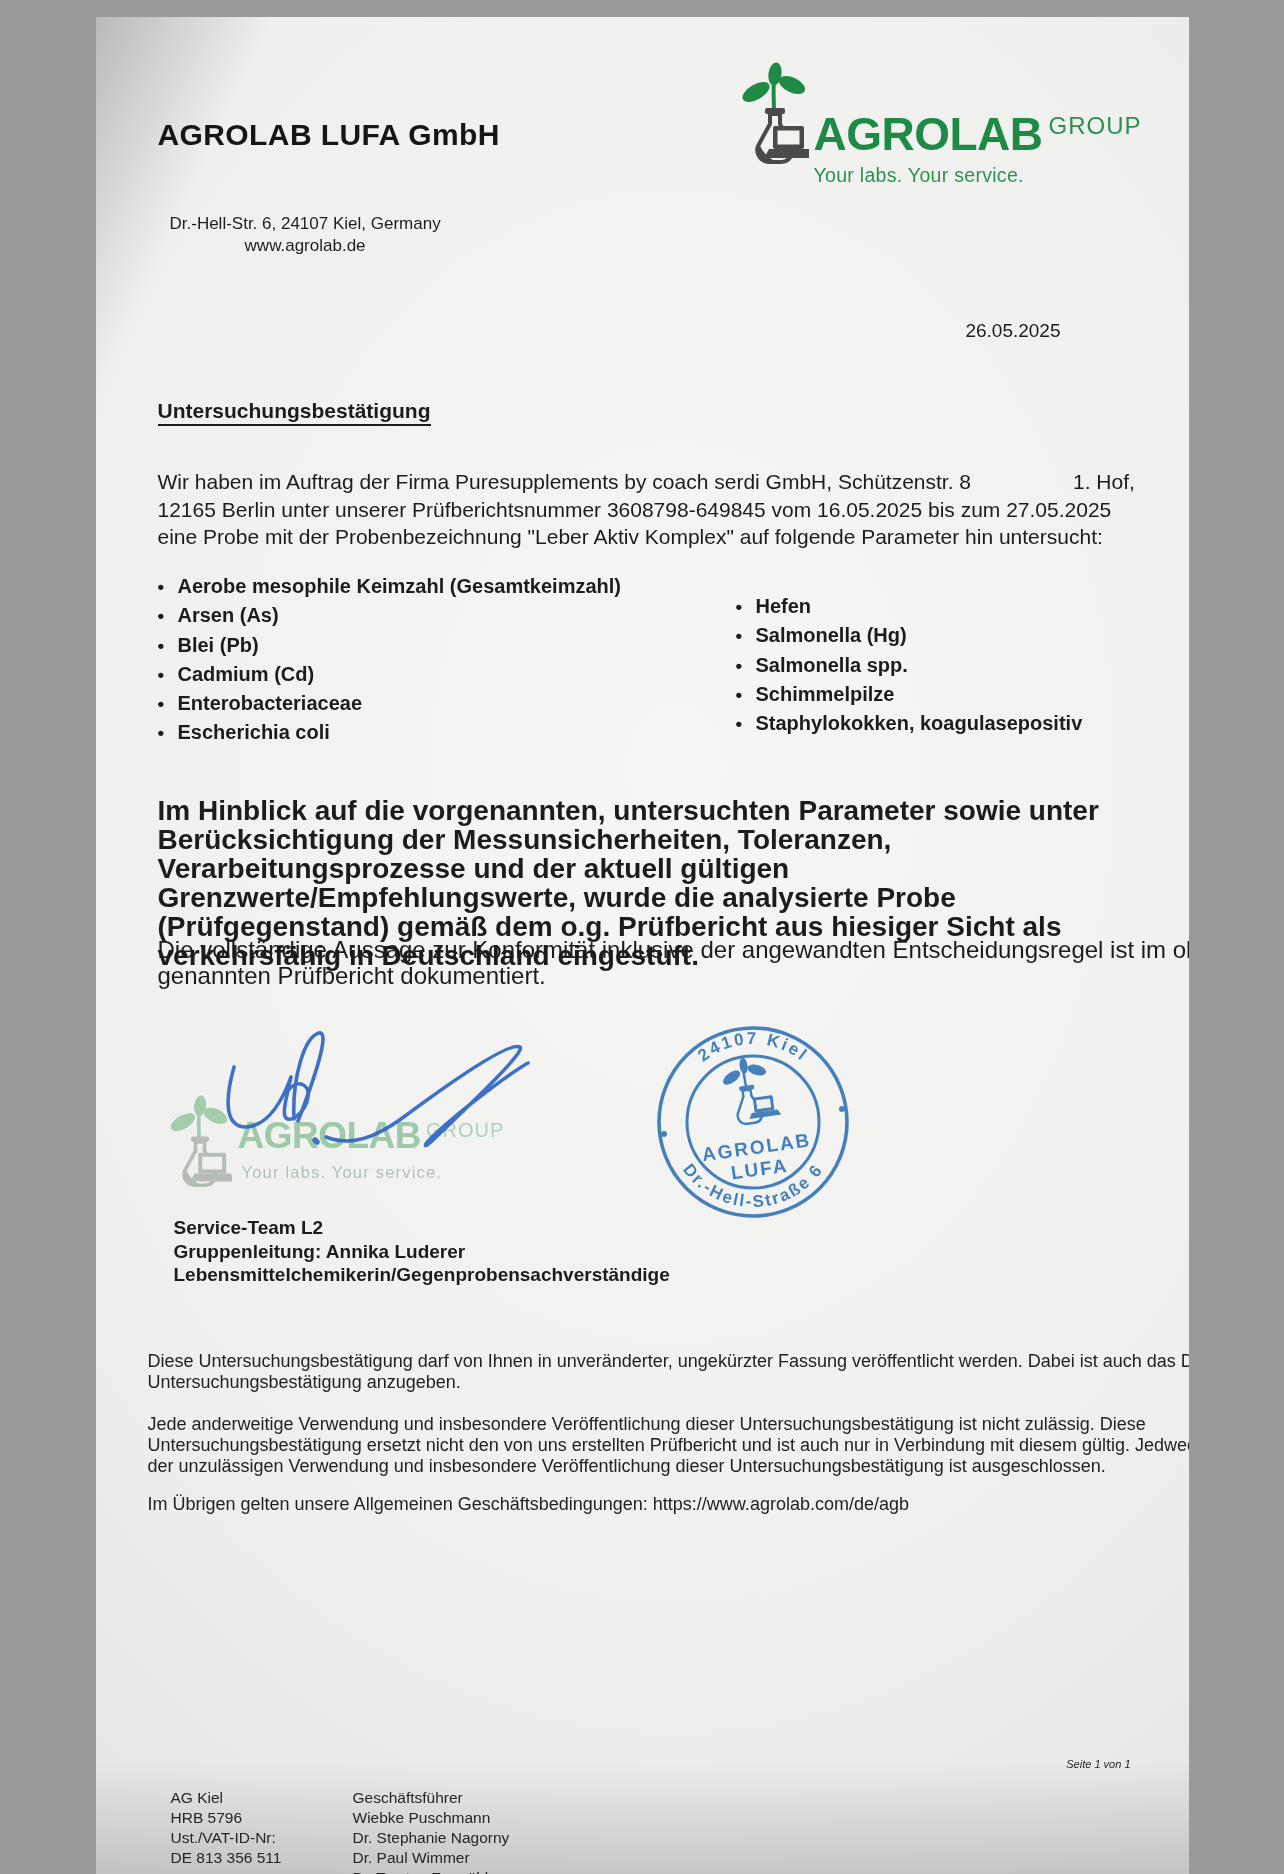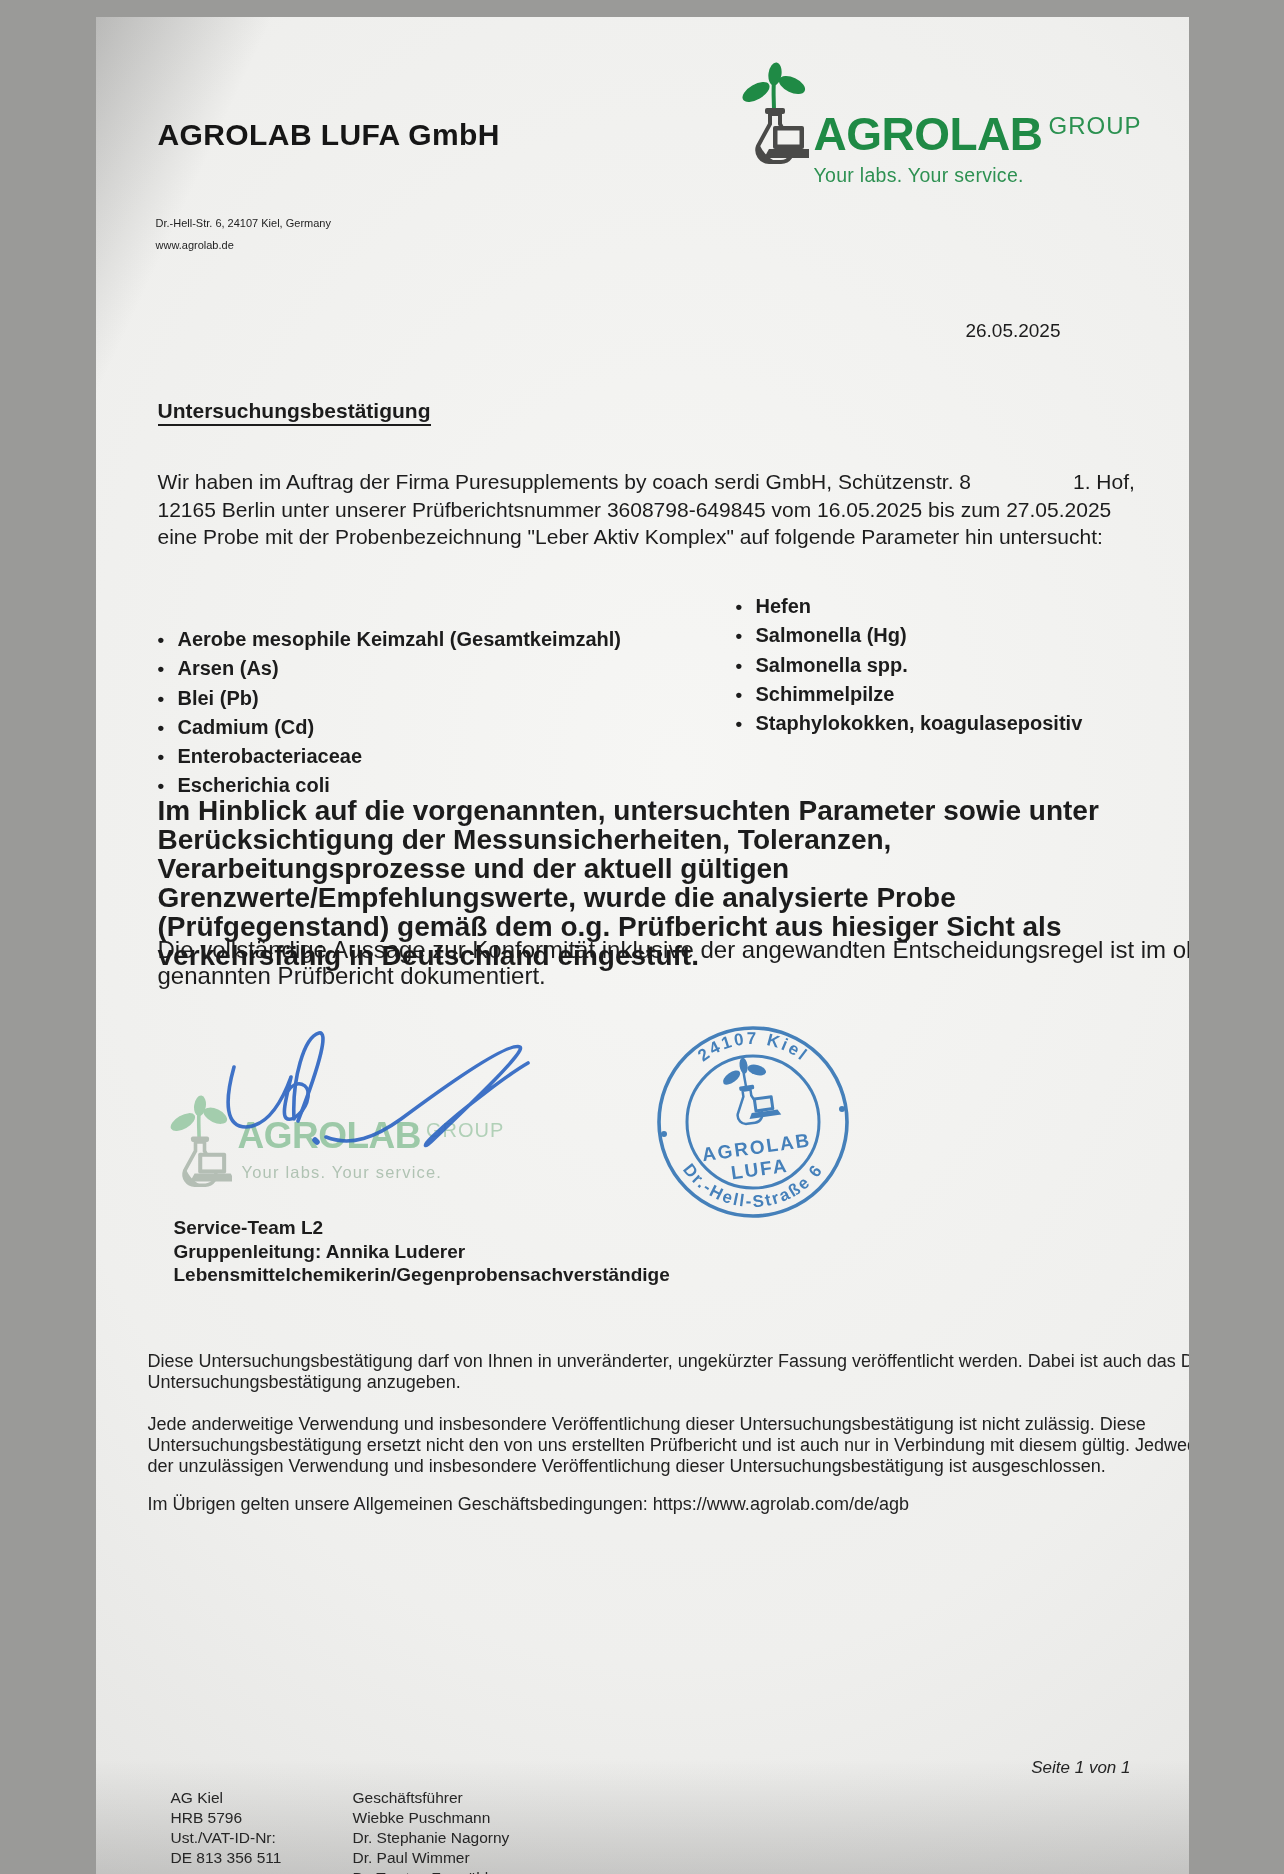--- a/index.html
+++ b/index.html
@@ -11,57 +11,57 @@
     font-family:"Liberation Sans","DejaVu Sans",sans-serif;
     color:#1c1c1c;
     background:
       linear-gradient(115deg, rgba(70,70,70,.30) 0%, rgba(70,70,70,0) 9%),
       linear-gradient(0deg, rgba(50,50,50,.22) 0%, rgba(50,50,50,0) 7%),
       radial-gradient(130% 100% at 53% 40%, #f6f6f4 0%, #efefed 48%, #e4e4e2 74%, #d4d4d2 90%, #bcbcba 100%);
   }
   .abs{position:absolute;}
   
   .company-name{left:62px;top:101px;font-size:30px;font-weight:bold;letter-spacing:.4px;color:#161616;}
-  .address-block{left:60px;top:196px;font-size:11px;line-height:21.5px;color:#1e1e1e;}
+  .address-block{left:74px;top:196px;font-size:17px;line-height:21.5px;color:#1e1e1e;text-align:center;}
   
   .logo{left:645px;top:45px;display:flex;align-items:flex-start;}
   .logo-text{margin-left:5px;}
   .brand-line{display:flex;align-items:flex-start;margin-top:48px;}
   .brand{font-size:46px;line-height:48px;font-weight:bold;letter-spacing:-.5px;color:#1f8a45;}
   .brand-suffix{font-size:24px;line-height:26px;font-weight:400;letter-spacing:1px;color:#2b9150;margin-left:6px;margin-top:3px;}
   .tagline{font-size:19.5px;color:#2e9152;margin-top:6px;letter-spacing:.3px;}
   
   .doc-date{right:128px;top:303px;font-size:19px;}
   .doc-title{left:62px;top:382px;width:1163px;text-align:left;font-size:21px;font-weight:bold;}
   .doc-title span{border-bottom:2.5px solid #1c1c1c;padding-bottom:2px;}
   .intro{left:62px;top:451px;font-size:21px;line-height:27.5px;white-space:nowrap;}
   .gap-spacer{display:inline-block;width:102px;}
   ul.params{list-style:none;margin:0;padding:0;font-size:20px;font-weight:bold;line-height:28.3px;}
-  .params-left{left:62px;top:608px;}
+  .params-left{left:62px;top:555px;}
   .params-right{left:640px;top:575px;}
   ul.params .bullet{display:inline-block;width:20px;font-size:19px;}
   .assessment{left:62px;top:779px;width:1008px;font-size:28px;line-height:29px;font-weight:bold;}
   .conformity{left:62px;top:920px;width:1115px;font-size:24px;line-height:26px;}
   
   .watermark{left:72px;top:1072px;opacity:.85;}
   .wm-icon{left:0;top:6px;}
   .wm-text{left:70px;top:28px;}
   .wm-brand-line{display:flex;align-items:flex-start;}
   .wm-brand{font-size:37px;line-height:38px;font-weight:bold;color:#8fc39c;letter-spacing:-.5px;}
   .wm-suffix{font-size:20px;line-height:22px;color:#a6cbae;letter-spacing:1px;margin-left:5px;margin-top:2px;}
   .wm-tagline{font-size:16.5px;color:#a5bba9;letter-spacing:1.2px;margin-top:8px;margin-left:4px;}
   .signature-svg{left:80px;top:1002px;}
   .stamp-svg{left:556px;top:1004px;opacity:.93;}
   .signatory{left:78px;top:1199px;font-size:19px;font-weight:bold;line-height:23.7px;}
   
   .disclaimer{left:52px;width:1172px;font-size:18px;line-height:21px;color:#222;}
   .d1{top:1334px;}
   .d2{top:1397px;}
   .d3{top:1477px;}
-  .page-indicator{right:58px;top:1741px;font-size:17px;font-style:italic;color:#242424;}
+  .page-indicator{right:58px;top:1741px;font-size:11px;font-style:italic;color:#242424;}
   
   .footer-col{font-size:15.5px;line-height:20px;color:#262626;}
   .footer-registry{left:75px;top:1771px;}
   .footer-management{left:257px;top:1771px;}
   .bottom-bar{left:0;bottom:0;width:1284px;height:9px;
     background:linear-gradient(90deg,#8a8a88 0%,#4a4a48 12%,#2e2e2c 55%,#242422 100%);}
 </style>
 </head>
 <body>
 

